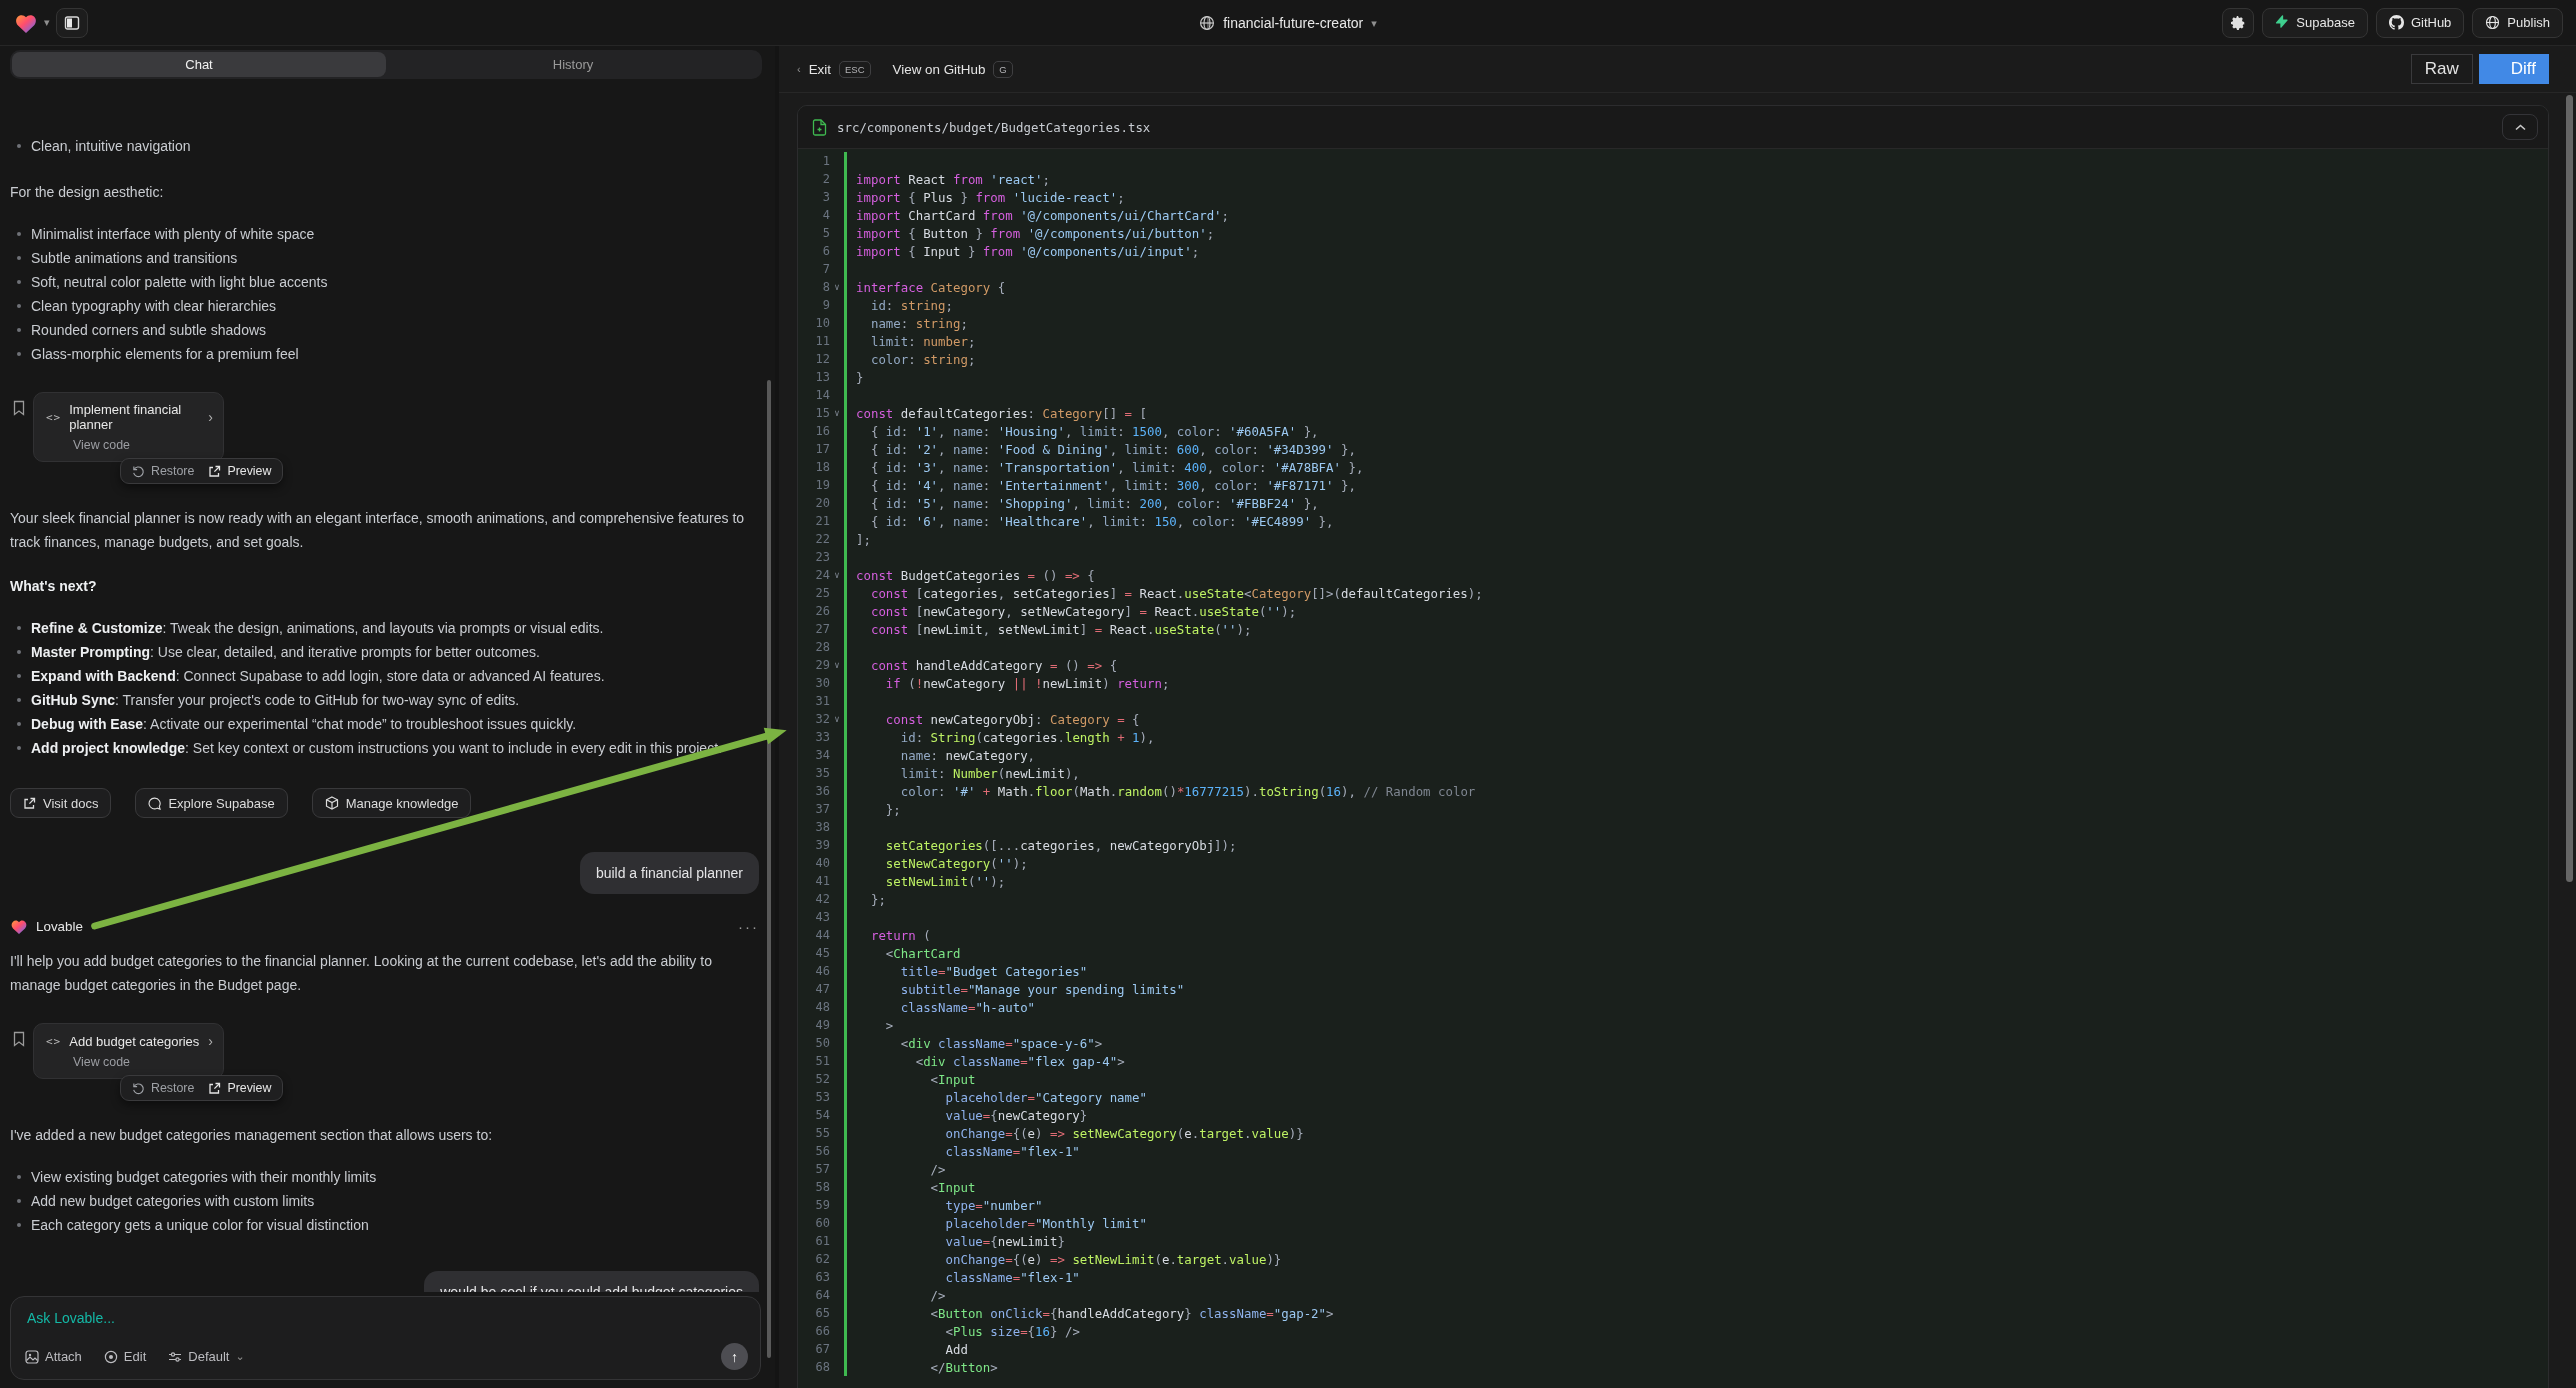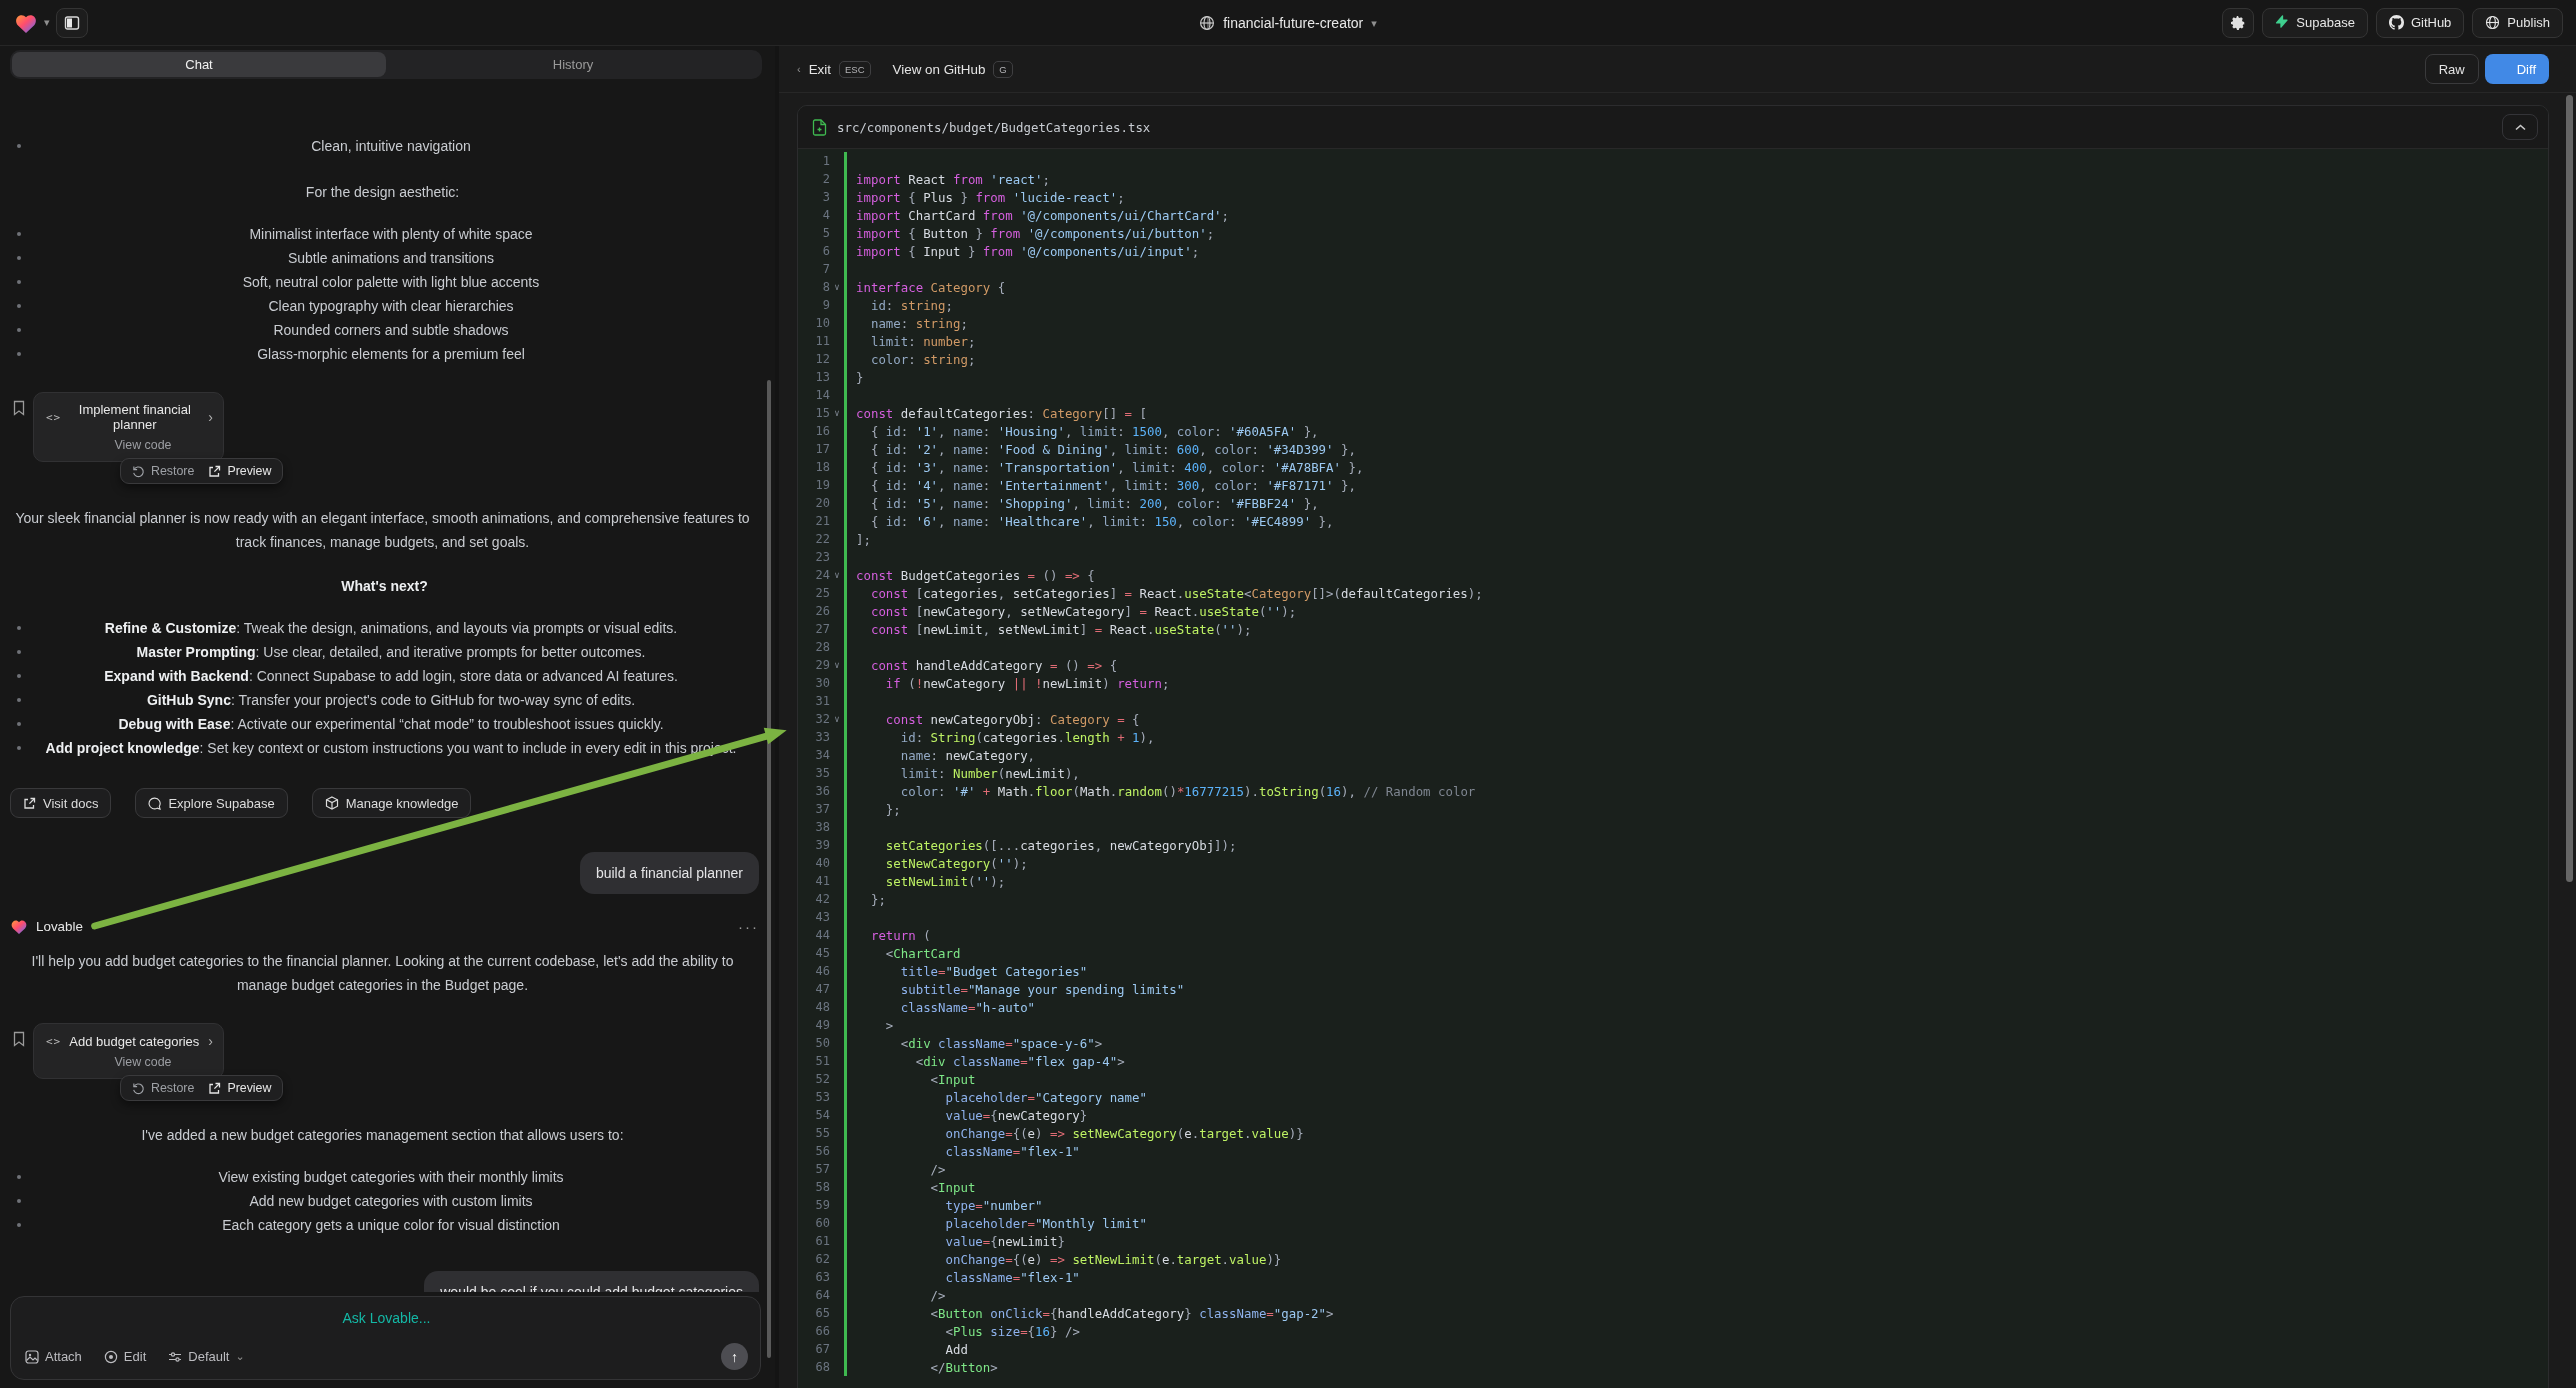--- a/index.html
+++ b/index.html
@@ -12,21 +12,21 @@
   .tb-center { position:absolute; left:0; right:0; top:0; height:46px; display:flex; align-items:center;
                justify-content:center; gap:8px; color:#e8e8e8; font-size:14px; pointer-events:none; }
   .tb-center > * { pointer-events:auto; }
   .tb-right { margin-left:auto; display:flex; align-items:flex-end; gap:8px; padding-right:13px; }
   .tb-btn { height:30px; display:inline-flex; align-items:center; gap:7px; padding:0 12px;
             background:#1d1d1d; border:1px solid #343434; border-radius:8px; color:#e6e6e6;
             font-size:13px; cursor:pointer; }
   .tb-iconbtn { width:32px; justify-content:center; padding:0; }
   .chev { color:#8f8f8f; font-size:11px; }
   
-  .left-panel { position:absolute; left:0; top:46px; width:775px; bottom:0; background:#171717;text-align:center; }
+  .left-panel { position:absolute; left:0; top:46px; width:775px; bottom:0; background:#171717; }
   .right-panel { position:absolute; left:779px; top:46px; right:0; bottom:0; background:#1b1b1b; }
   
   .tabs { position:absolute; left:10px; right:13px; top:4px; height:29px; background:#232325;
           border-radius:10px; display:flex; padding:2px; }
   .tab { flex:1; display:flex; align-items:center; justify-content:center; font-size:13px;
          color:#9a9a9a; border-radius:8px; cursor:pointer; }
   .tab.active { background:#3a3a3d; color:#f1f1f1; }
   
   .chat-scroll { position:absolute; left:10px; right:16px; top:84px; bottom:96px; overflow:hidden;
                  font-size:14px; color:#c9ccd1; }
@@ -74,22 +74,22 @@
   .comp-item { display:inline-flex; align-items:center; gap:6px; cursor:pointer; }
   .send-btn { margin-left:auto; width:27px; height:27px; border-radius:50%; background:#4d4d52;
               color:#ffffff; display:flex; align-items:center; justify-content:center; font-size:14px;
               cursor:pointer; }
   
   .code-header { position:absolute; left:0; right:0; top:0; height:47px; border-bottom:1px solid #272727;
                  display:flex; align-items:center; padding-left:18px; color:#e4e4e4; font-size:13.4px; }
   .code-header .grp { display:flex; align-items:center; gap:8px; cursor:pointer; }
   .kbd { border:1px solid #3f3f41; border-radius:5px; font-size:9.5px; padding:2px 5px; color:#b3b3b6; }
   .hdr-right { margin-left:auto; display:flex; gap:6px; padding-right:27px; }
-  .seg-btn { height:30px; padding:0 13px; display:flex; align-items:center; border-radius:8px;
-             font-size:13px; cursor:pointer; }
+  .seg-btn { height:30px; padding:0 13px; display:flex; align-items:center; border-radius:0;
+             font-size:17px; cursor:pointer; }
   .seg-raw { border:1px solid #3a3a3c; color:#e3e3e3; background:transparent; }
   .seg-diff { color:#ffffff;padding-left:32px; }
   .file-card { position:absolute; left:18px; right:27px; top:59px; height:1394px;
                border:1px solid #2c2c2e; border-radius:10px; overflow:hidden; background:#1a201c; }
   .file-head { height:43px; background:#191919; border-bottom:1px solid #282828; display:flex;
                align-items:center; gap:10px; padding:0 10px 0 14px; }
   .file-path { font-family:"DejaVu Sans Mono", monospace; font-size:12.4px; color:#c9cdd3; }
   .collapse-btn { margin-left:auto; width:36px; height:26px; border:1px solid #343438; border-radius:8px;
                   display:flex; align-items:center; justify-content:center; cursor:pointer; }
   .codewrap { padding-top:3px; font-family:"DejaVu Sans Mono", monospace; font-size:12.4px; }

